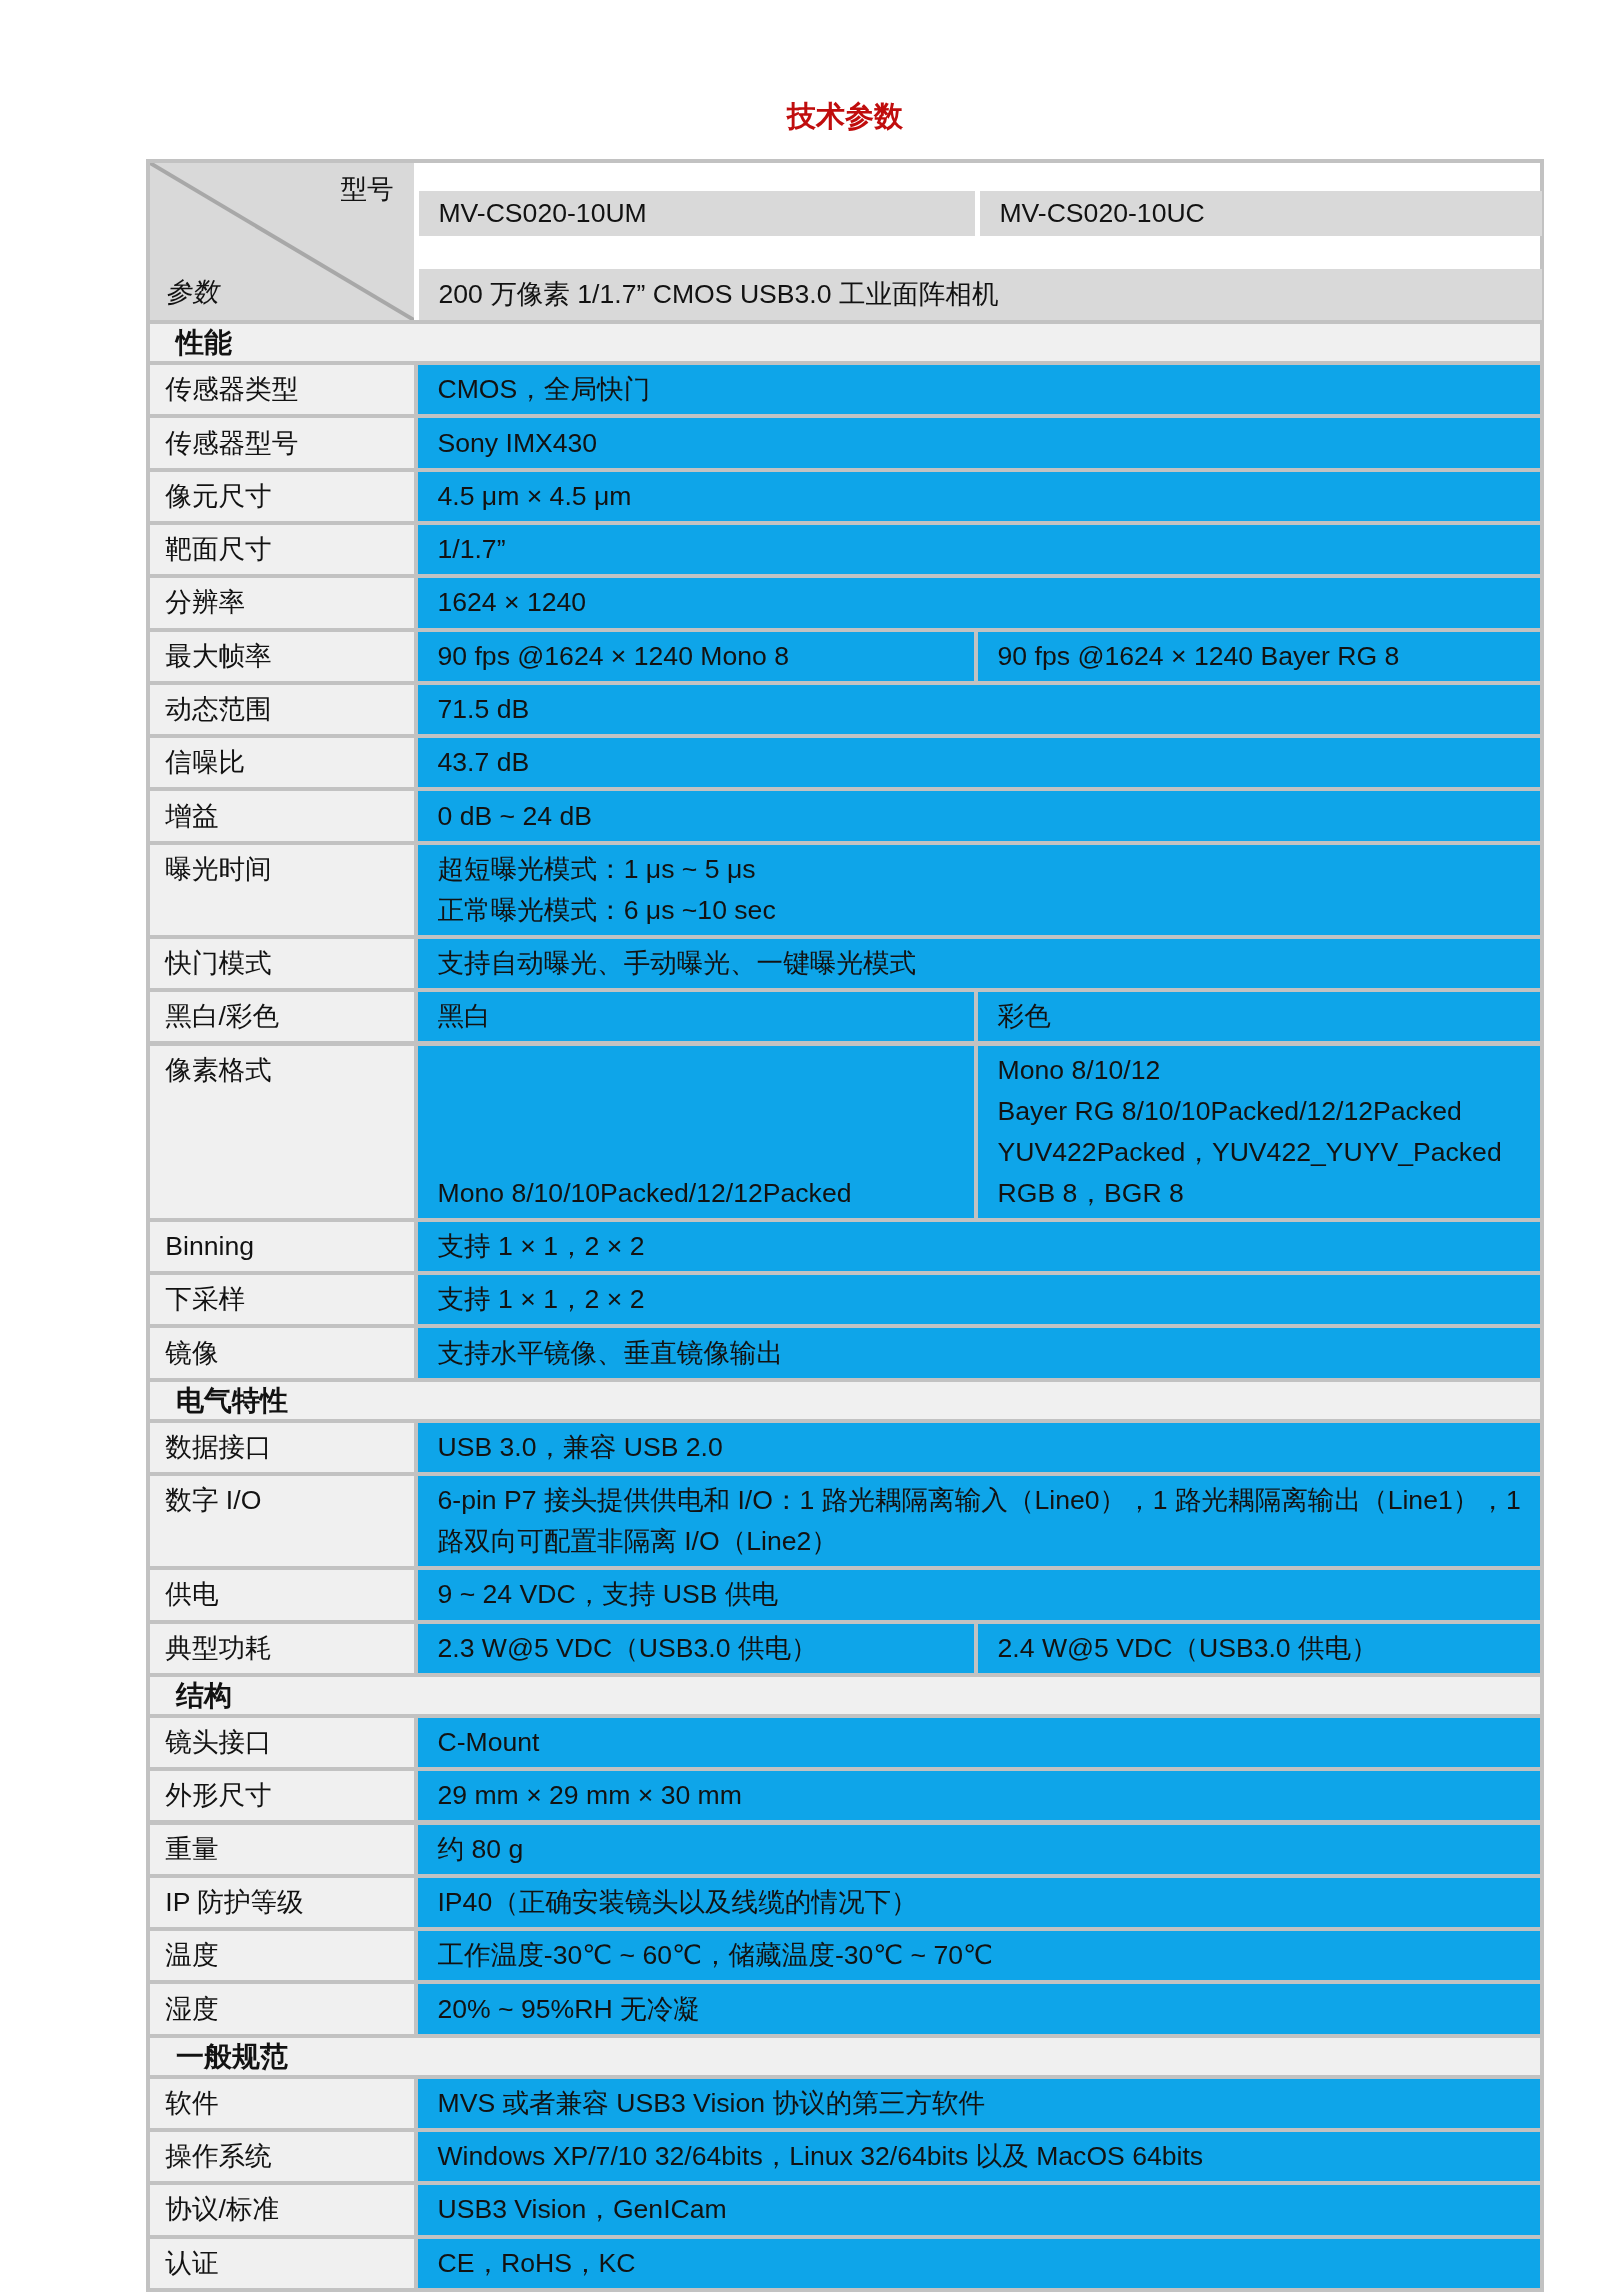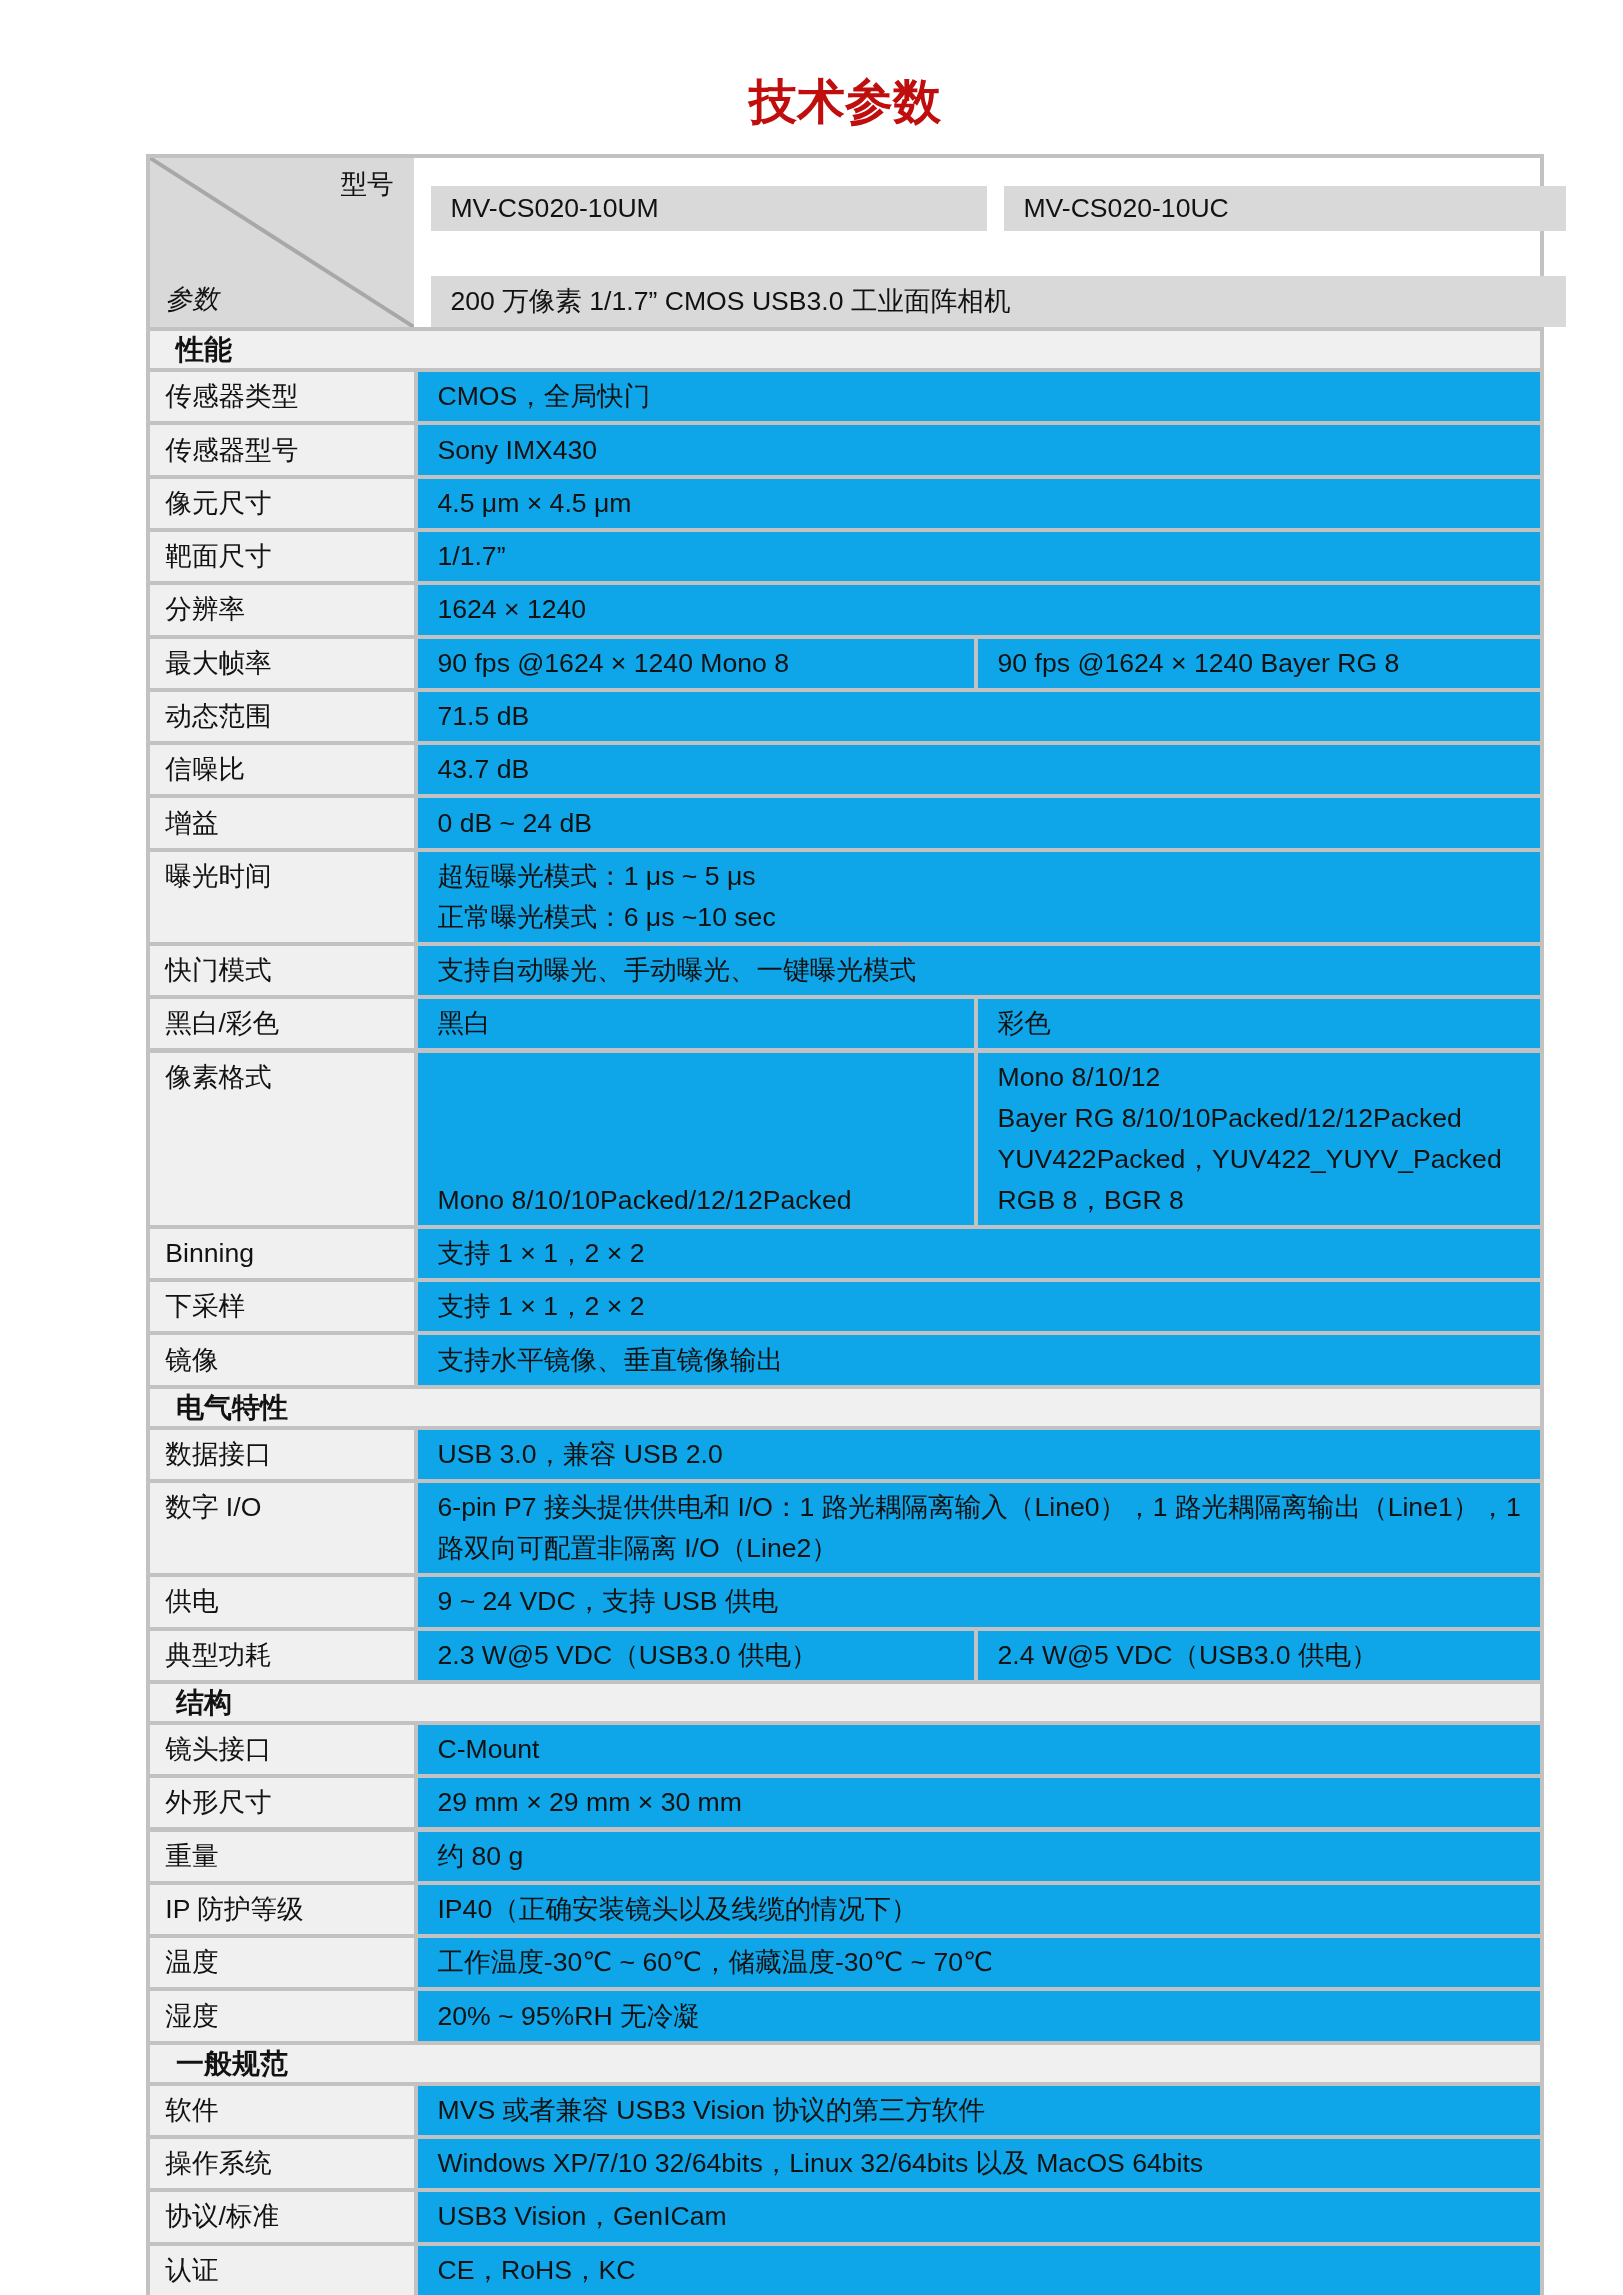--- a/index.html
+++ b/index.html
@@ -8,24 +8,24 @@
     background: #ffffff;
     font-family: "Liberation Sans", "DejaVu Sans", sans-serif;
     color: #121212;
   }
   body {
     width: 1623px;
     height: 2295px;
     position: relative;
   }
   .page-title {
-    margin: 78px 0 0 146px;
+    margin: 102px 0 0 146px;
     width: 1398px;
     text-align: center;
-    font-size: 48px;
+    font-size: 29px;
     font-weight: bold;
     color: #c00d0d;
     line-height: 1;
   }
   .tbl {
     margin: 28px 0 0 146px;
     width: 1390px;
     background: #c2c2c2;
     border: 4.1px solid #c2c2c2;
     display: grid;
@@ -39,21 +39,21 @@
     align-items: center;
     min-height: 41px;
     box-sizing: border-box;
   }
   .cell .txt { white-space: pre-line; }
   
   .header-block {
     grid-column: 1 / -1;
     display: grid;
     grid-template-columns: 264px 556px 562px;
-    gap: 17px;
+    gap: 5px;
     background: #ffffff;
   }
   .hdr-cell {
     background: #d9d9d9;
     padding-left: 19.4px;
     padding-right: 10.2px;
     margin-top: 28px;
   }
   .corner-cell {
     grid-column: 1;

